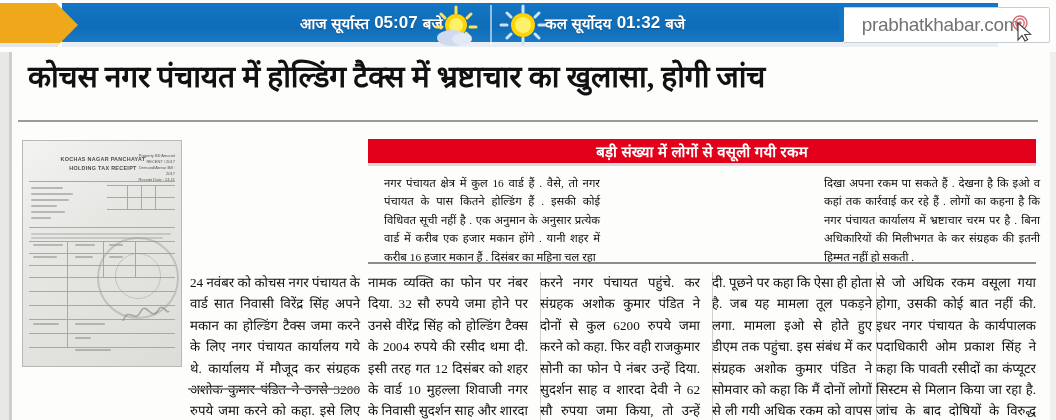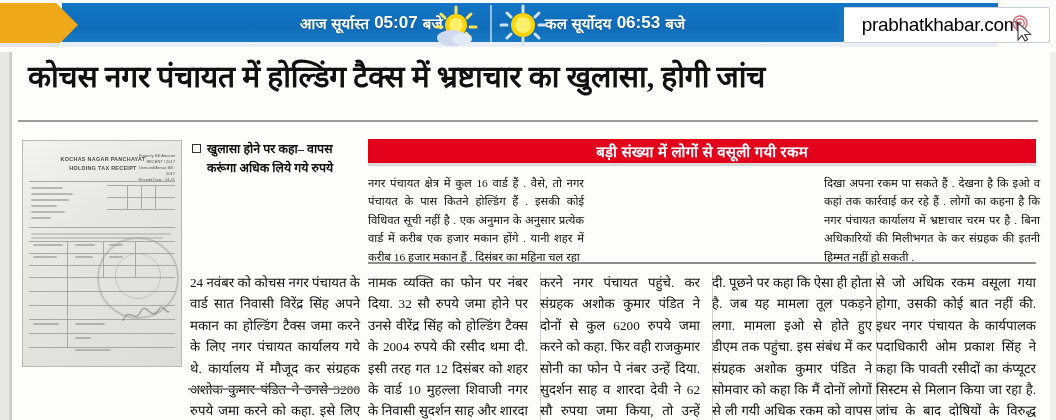--- a/index.html
+++ b/index.html
@@ -53,21 +53,21 @@
   .urlbox{
     position:absolute;right:6px;top:4px;width:205px;height:34px;
     background:#ffffff;border:1px solid #c9ced4;border-radius:2px;
     display:flex;align-items:center;justify-content:center;
   }
   .urlbox:before{
     content:"";position:absolute;left:-5px;top:-1px;width:5px;height:34px;background:#1376c4;
   }
   .urltext{
     font-family:"Liberation Sans","DejaVu Sans",sans-serif;
-    font-size:19px;color:#000000;letter-spacing:-.3px;
+    font-size:19px;color:#737373;letter-spacing:-.3px;
     position:relative;left:-6px;
   }
   .cursor{position:absolute;right:12px;top:6px;width:26px;height:30px;}
 
   
   .headline{
     position:absolute;left:28px;top:58px;width:1005px;
     font-family:"Liberation Serif","DejaVu Serif",serif;
     font-size:30px;font-weight:700;color:#111;
     letter-spacing:-.2px;line-height:1.25;white-space:nowrap;
@@ -226,21 +226,21 @@
           <line x1="12" y1="35" x2="16" y2="31"></line>
           <line x1="44" y1="35" x2="40" y2="31"></line>
           <line x1="28" y1="41" x2="28" y2="35"></line>
         </g>
         <circle cx="28" cy="22" r="12" fill="#ffd400"></circle>
         <circle cx="28" cy="22" r="8" fill="#fff06a"></circle>
       </svg>
     </div>
     <div class="wx sunrise-wrap" style="left:545px;">
       <span class="lbl">कल सूर्योदय</span>
-      <span class="tm">06:53</span>
+      <span class="tm">01:32</span>
       <span class="lbl">बजे</span>
     </div>
 
     <div class="urlbox">
       <span class="urltext">prabhatkhabar.com</span>
       <span class="cursor">
         <svg width="26" height="30" viewBox="0 0 26 30">
           <g fill="none" stroke="#d86a72" stroke-width="1.4">
             <circle cx="9" cy="9" r="7"></circle>
             <circle cx="9" cy="9" r="4.2"></circle>
@@ -307,36 +307,32 @@
     <div class="stamp"></div>
     <div class="stamp2"></div>
     <div class="sig">
       <svg width="50" height="26" viewBox="0 0 50 26">
         <path d="M2,20 C8,4 14,24 20,10 C26,0 30,22 38,8 C42,2 46,14 48,10" fill="none" stroke="#6e6e6b" stroke-width="1.6"></path>
       </svg>
     </div>
   </div>
 
   <div class="bullets">
-    <div class="bullet">
-      <span class="sq"></span>
-      <span class="btxt">खुलासा होने पर कहा– वापस करूंगा अधिक लिये गये रुपये</span>
-    </div>
   </div>
 
   <div class="col1">24 नवंबर को कोचस नगर पंचायत के वार्ड सात निवासी विरेंद्र सिंह अपने मकान का होल्डिंग टैक्स जमा करने के लिए नगर पंचायत कार्यालय गये थे. कार्यालय में मौजूद कर संग्रहक अशोक कुमार पंडित ने उनसे 3200 रुपये जमा करने को कहा. इसे लिए राजकुमार सोनी</div>
   <div class="rule-col1"></div>
 
   <div class="redbar">
     <span>बड़ी संख्या में लोगों से वसूली गयी रकम</span>
   </div>
   <div class="redbar-shadow"></div>
 
   <div class="introwrap">
-    <div class="introcol" style="left:0;">नगर पंचायत क्षेत्र में कुल 16 वार्ड हैं . वैसे, तो नगर पंचायत के पास कितने होल्डिंग हैं . इसकी कोई विधिवत सूची नहीं है . एक अनुमान के अनुसार प्रत्येक वार्ड में करीब एक हजार मकान होंगे . यानी शहर में करीब 16 हजार मकान हैं . दिसंबर का महिना चल रहा</div>
+    <div class="introcol" style="left:16px;">नगर पंचायत क्षेत्र में कुल 16 वार्ड हैं . वैसे, तो नगर पंचायत के पास कितने होल्डिंग हैं . इसकी कोई विधिवत सूची नहीं है . एक अनुमान के अनुसार प्रत्येक वार्ड में करीब एक हजार मकान होंगे . यानी शहर में करीब 16 हजार मकान हैं . दिसंबर का महिना चल रहा</div>
     <div class="introcol" style="left:456px;">दिखा अपना रकम पा सकते हैं . देखना है कि इओ व कहां तक कार्रवाई कर रहे हैं . लोगों का कहना है कि नगर पंचायत कार्यालय में भ्रष्टाचार चरम पर है . बिना अधिकारियों की मिलीभगत के कर संग्रहक की इतनी हिम्मत नहीं हो सकती .</div>
   </div>
   <div class="rule-intro"></div>
 
   <div class="bodycols">
     <div class="bcol" style="left:0;">नामक व्यक्ति का फोन पर नंबर दिया. 32 सौ रुपये जमा होने पर उनसे वीरेंद्र सिंह को होल्डिंग टैक्स के 2004 रुपये की रसीद थमा दी. इसी तरह गत 12 दिसंबर को शहर के वार्ड 10 मुहल्ला शिवाजी नगर के निवासी सुदर्शन साह और शारदा देवी अपने मकान का होल्डिंग टैक्स जमा</div>
     <div class="vrule" style="left:172px;"></div>
     <div class="bcol" style="left:172px;">करने नगर पंचायत पहुंचे. कर संग्रहक अशोक कुमार पंडित ने दोनों से कुल 6200 रुपये जमा करने को कहा. फिर वही राजकुमार सोनी का फोन पे नंबर उन्हें दिया. सुदर्शन साह व शारदा देवी ने 62 सौ रुपया जमा किया, तो उन्हें क्रमश 2410 रुपये व 2450 रुपये की पावती रसीद थमा</div>
     <div class="vrule" style="left:344px;"></div>
     <div class="bcol" style="left:344px;">दी. पूछने पर कहा कि ऐसा ही होता है. जब यह मामला तूल पकड़ने लगा. मामला इओ से होते हुए डीएम तक पहुंचा. इस संबंध में कर संग्रहक अशोक कुमार पंडित ने सोमवार को कहा कि मैं दोनों लोगों से ली गयी अधिक रकम को वापस कर दूंगा. लेकिन, इससे पहले अन्य कई लोगों</div>

